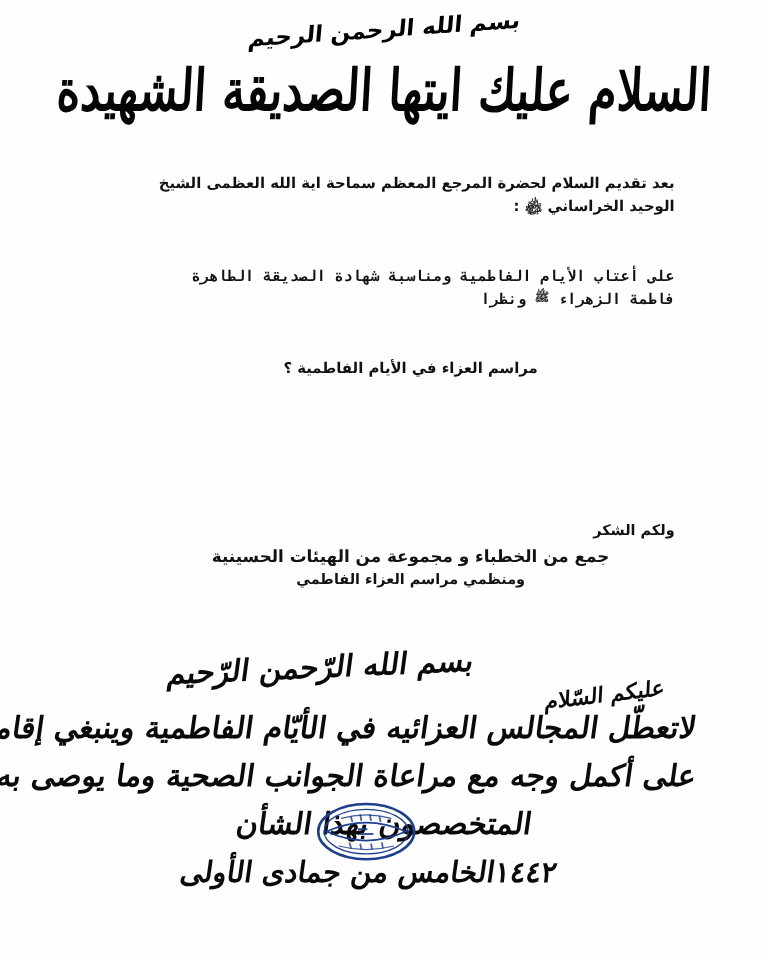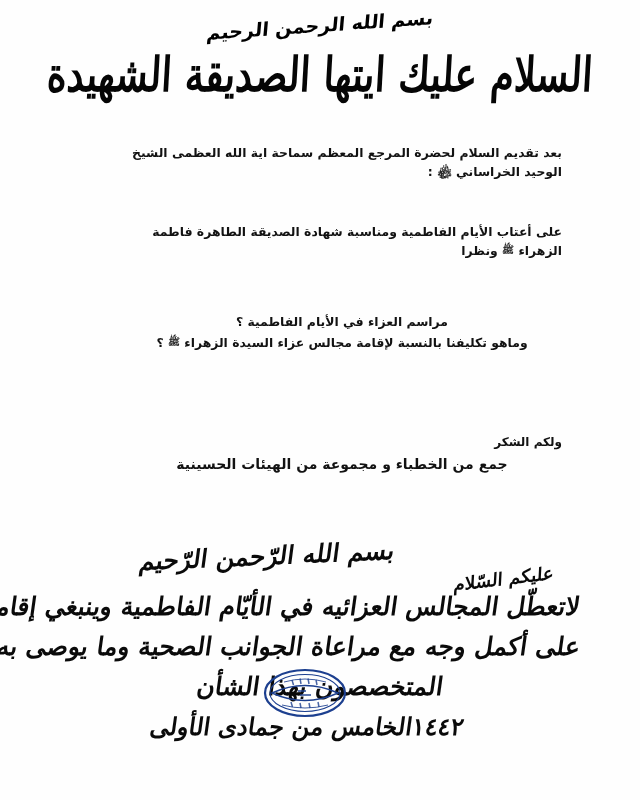--- a/index.html
+++ b/index.html
@@ -55,23 +55,23 @@
     right: 78px;
     text-align: right;
     font-family: "DejaVu Sans", sans-serif;
     font-weight: 700;
     font-size: 12.4px;
     line-height: 1.55;
     color: #121212;
     margin-left: 44px;
   }
   .salutation { top: 143px; }
-  .q-line-1   { top: 222px; }
+  .q-line-1   { top: 222px; font-family: Liberation Mono, monospace; }
   .q-line-2   { top: 259px; }
-  .q-line-3   { top: 312px; text-align: center; }
+  .q-line-3   { top: 297px; text-align: center; }
   .q-line-4   { top: 333px; text-align: center; }
 
   .sig-1 { top: 433px; font-size: 12px; }
   .sig-2 { top: 454px; text-align: center; font-size: 14px; }
   .sig-3 { top: 474px; text-align: center; font-size: 12px; }
 
   .hon {
     font-size: 10px;
     vertical-align: 2px;
     letter-spacing: 0;
@@ -152,28 +152,24 @@
 
   <div class="typed q-line-1">
     <span>على أعتاب الأيام الفاطمية ومناسبة شهادة الصديقة الطاهرة فاطمة الزهراء</span>
     <span class="hon">ﷺ</span>
     <span>ونظرا</span>
   </div>
 
 
   <div class="typed q-line-3">مراسم العزاء في الأيام الفاطمية ؟</div>
 
-  <div class="typed q-line-4">
-    <span>وماهو تكليفنا بالنسبة لإقامة مجالس عزاء السيدة الزهراء</span>
-    <span class="hon">ﷺ</span>
-    <span>؟</span>
-  </div>
 
   <div class="typed sig-1">ولكم الشكر</div>
   <div class="typed sig-2">جمع من الخطباء و مجموعة من الهيئات الحسينية</div>
+  <div class="typed sig-3">ومنظمي مراسم العزاء الفاطمي</div>
 
   <div class="hand hand-basmala">بسم الله الرّحمن الرّحيم</div>
 
   <div class="hand hand-greet">عليكم السّلام</div>
 
   <div class="hand hand-body hb1">لاتعطّل المجالس العزائيه في الأيّام الفاطمية وينبغي إقامتها</div>
   <div class="hand hand-body hb2">على أكمل وجه مع مراعاة الجوانب الصحية وما يوصى به</div>
   <div class="hand hand-body hb3">المتخصصون بهذا الشأن</div>
 
   <div class="stamp">

